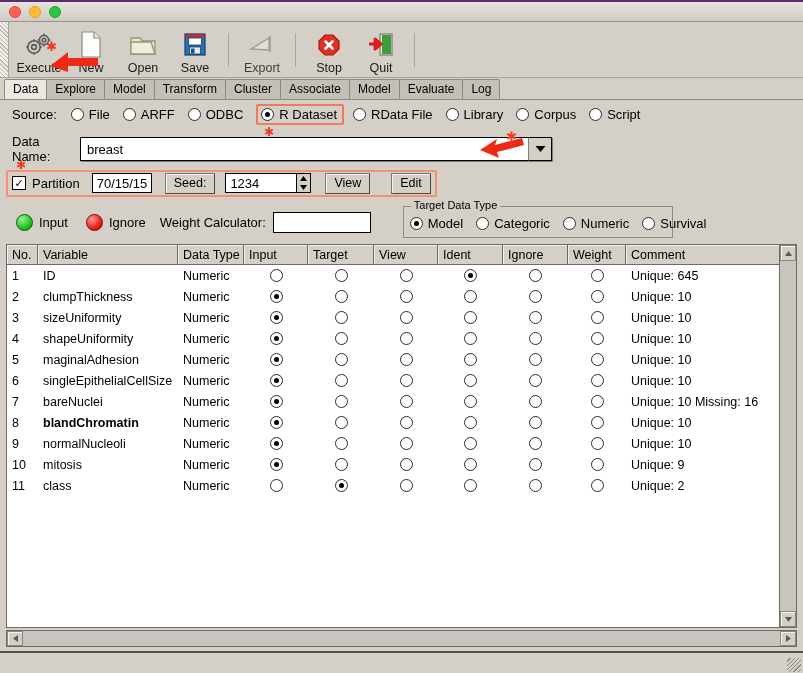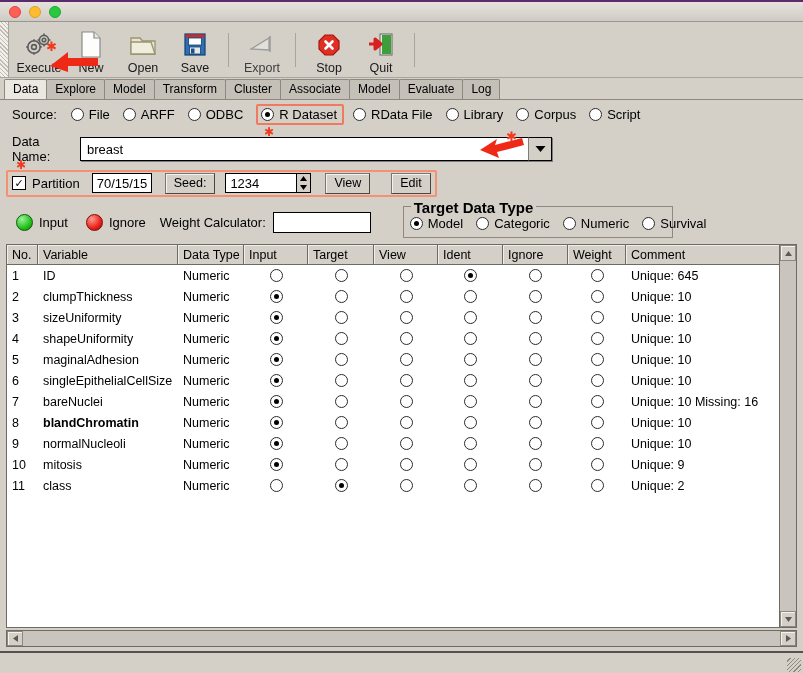--- a/index.html
+++ b/index.html
@@ -202,21 +202,21 @@
   .ball.green { background: radial-gradient(circle at 33% 28%, #9ff09a, #23c21c 60%, #137d0f); border:1px solid #0c5c0a;}
   .ball.red { background: radial-gradient(circle at 33% 28%, #ff9a8e, #e8211a 60%, #991009); border:1px solid #7d0c06;}
 
   .groupbox {
     border: 1px solid #8d8980; position: relative;
     padding: 7px 6px 4px 6px; height: 32px;
     display: flex; align-items: center;
   }
   .groupbox .gb-title {
     position: absolute; top: -8px; left: 7px;
-    background: #d4d0c8; font-size: 15px; padding: 0 3px; font-weight: bold;
+    background: #d4d0c8; font-size: 11px; padding: 0 3px;
   }
 
   
   .table-area {
     flex: 1; display: flex; margin-top: 6px;
     border: 1px solid #6f6b64;
     background: #fff; min-height: 0;
   }
   .grid-col { flex: 1; display: flex; flex-direction: column; min-width: 0; }
   .thead {

